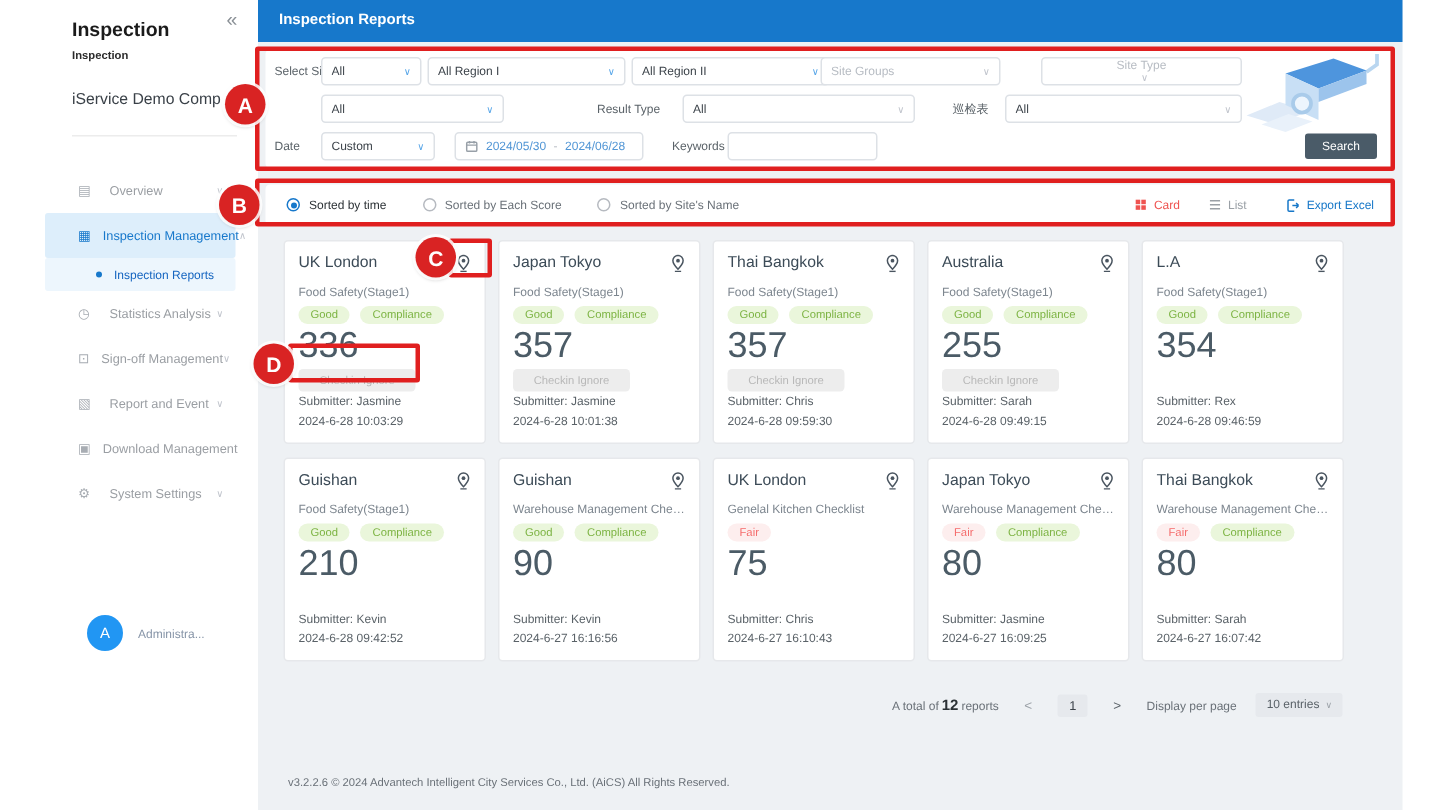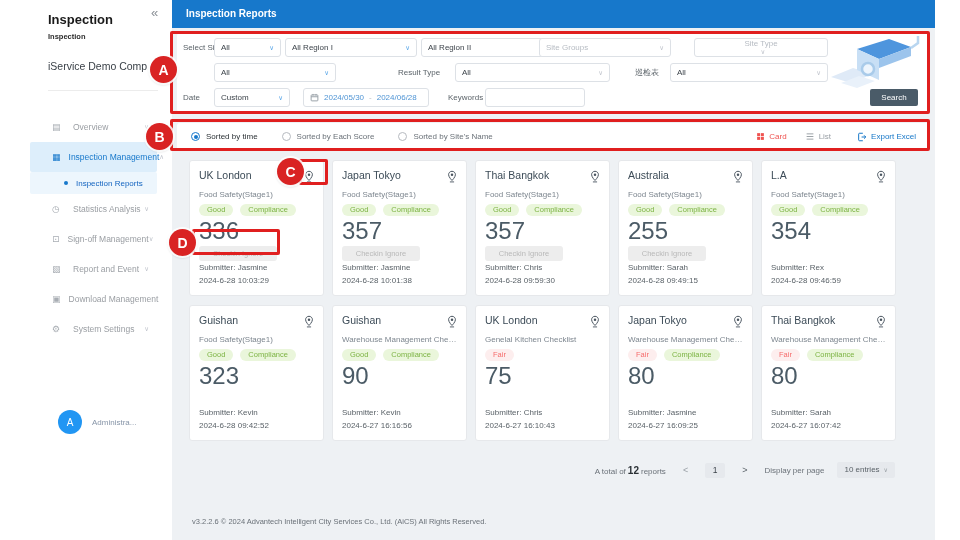--- a/index.html
+++ b/index.html
@@ -206,21 +206,21 @@
           <span class="schev"></span>
       </div>
       <div class="sel" style="left:108px; top:5px; width:132px;">
         <span class="val">All Region I</span>
           <span class="schev"></span>
       </div>
       <div class="sel" style="left:244px; top:5px; width:132px;">
         <span class="val">All Region II</span>
           <span class="schev"></span>
       </div>
-      <div class="sel ph" style="left:362px; top:5px; width:132px;">
+      <div class="sel ph" style="left:370px; top:5px; width:120px;">
         <span class="val">Site Groups</span>
           <span class="schev"></span>
       </div>
       <div class="sel ph" style="left:517px; top:5px; width:134px;flex-direction:column;">
         <span class="val">Site Type</span>
           <span class="schev"></span>
       </div>
 
       <div class="sel" style="left:37px; top:30px; width:122px;">
         <span class="val">All</span>
@@ -430,21 +430,21 @@
                 <circle cx="12" cy="10.3" r="3" fill="#4a5560"></circle>
                 <line x1="7" y1="27.5" x2="17" y2="27.5" stroke="#4a5560" stroke-width="2.2"></line>
               </svg>
             </span>
           </div>
           <div class="chk">Food Safety(Stage1)</div>
           <div class="badges">
             <span class="badge good">Good</span>
             <span class="badge compliance">Compliance</span>
           </div>
-          <div class="score">323</div>
+          <div class="score">210</div>
 
           <div class="meta">
             <div>Submitter: Kevin</div>
             <div>2024-6-28 09:42:52</div>
           </div>
         </div>
 
         <div class="card">
           <div class="card-head">
             <span class="site">Guishan</span>

